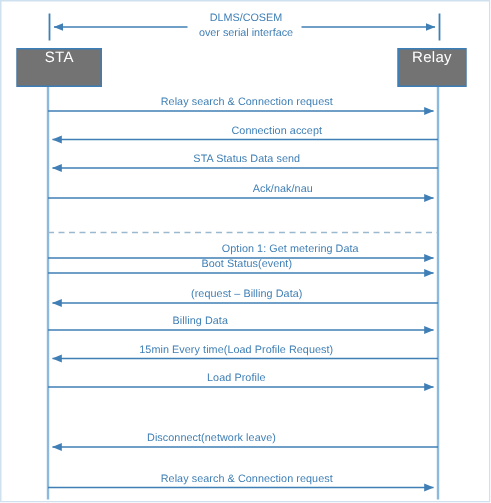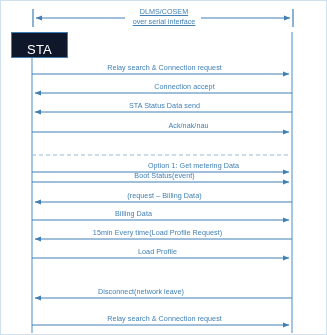--- a/index.html
+++ b/index.html
@@ -38,27 +38,27 @@
   .header-label {
     position: absolute;
     font-size: 7.2px;
     color: #3f7fb5;
     text-align: center;
     white-space: nowrap;
     line-height: 9.5px;
   }
   .actor-box {
     position: absolute;
-    background: #0f172a;
+    background: #737373;
     border: 1px solid #3c7fb8;
     box-sizing: border-box;
     color: #ffffff;
-    font-size: 13px;
+    font-size: 10px;
     display: flex;
-    align-items: flex-end;
+    align-items: flex-start;
     justify-content: center;
     letter-spacing: 0.2px;
   }
 </style>
 </head>
 <body>
 
 <div id="canvas">
 
   <svg id="svg-layer" viewBox="0 0 327 335" xmlns="http://www.w3.org/2000/svg">
@@ -96,22 +96,25 @@
         <line x1="31" y1="257" x2="288" y2="257" stroke="#3f7fb5" stroke-width="1" marker-end="url(#arrow-right)"></line>
         <line x1="291" y1="297" x2="34" y2="297" stroke="#3f7fb5" stroke-width="1" marker-end="url(#arrow-left)"></line>
         <line x1="31" y1="324" x2="288" y2="324" stroke="#3f7fb5" stroke-width="1" marker-end="url(#arrow-right)"></line>
       </g>
   </svg>
 
   <div class="actor-box" style="left:10px; top:31px; width:57px; height:26px;">
     <span>STA</span>
   </div>
 
+  <div class="actor-box" style="left:264px; top:31px; width:46px; height:26px;">
+    <span>Relay</span>
+  </div>
 
-  <div class="header-label" style="left:0px; top:6px; width:326px;text-decoration:underline;">
+  <div class="header-label" style="left:0px; top:6px; width:326px;">
     <div>DLMS/COSEM</div>
     <div>over serial interface</div>
   </div>
 
   <div id="labels-layer">
       <div class="msg-label" style="left: 0px; width: 327px; top: 62px;">Relay search &amp; Connection request</div>
       <div class="msg-label" style="left: 0px; width: 327px; top: 81px; padding-left: 20px;">Connection accept</div>
       <div class="msg-label" style="left: 0px; width: 327px; top: 100px;">STA Status Data send</div>
       <div class="msg-label" style="left: 0px; width: 327px; top: 120px; padding-left: 24px;">Ack/nak/nau</div>
       <div class="msg-label" style="left: 0px; width: 327px; top: 160px; padding-left: 29px;">Option 1: Get metering Data</div>

